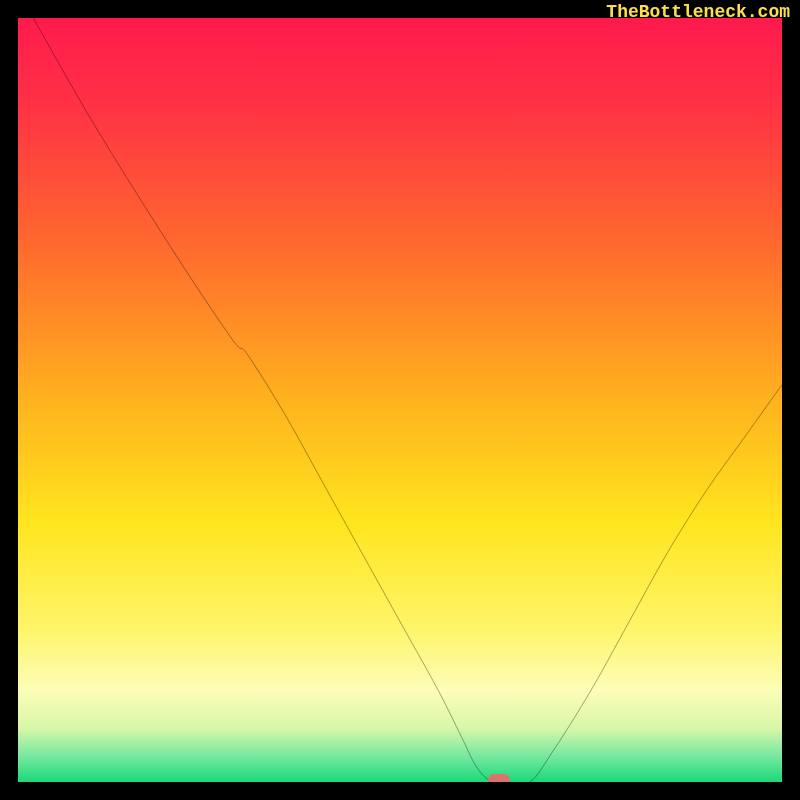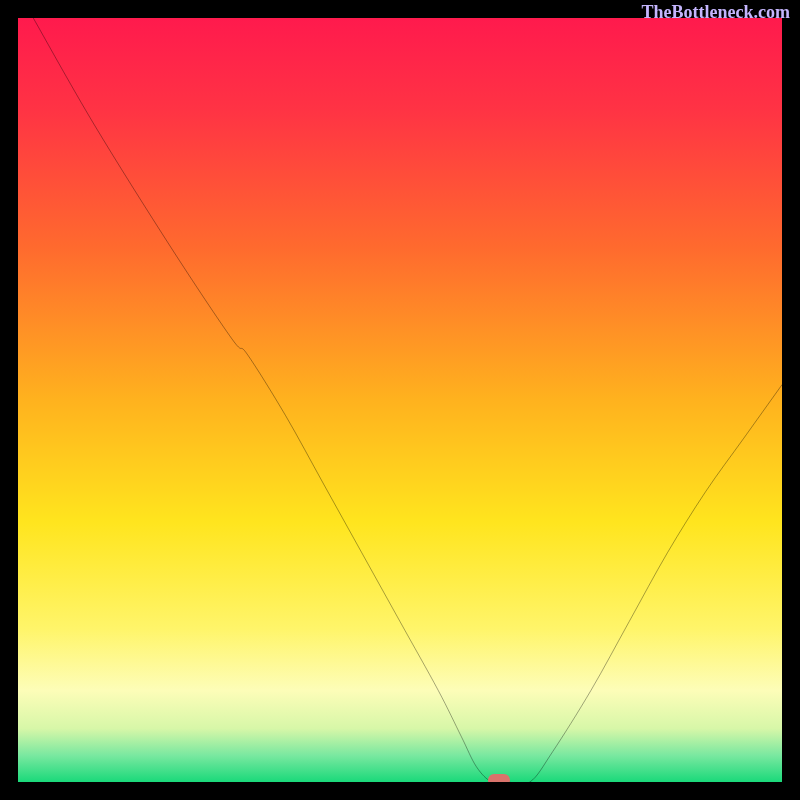--- a/index.html
+++ b/index.html
@@ -35,24 +35,24 @@
     position: absolute;
     left: 0;
     top: 0;
     width: 764px;
     height: 764px;
   }
   .watermark {
     position: absolute;
     top: 2px;
     right: 10px;
-    font-family: Liberation Serif, serif;
+    font-family: Liberation Mono, monospace;
     font-size: 18px;
     font-weight: bold;
-    color: #c4b5fd;
+    color: #fde047;
     user-select: none;
   }
   .marker {
     position: absolute;
     width: 22px;
     height: 12px;
     border-radius: 6px;
     background: #d9736b;
     transform: translate(-50%, -50%);
   }

